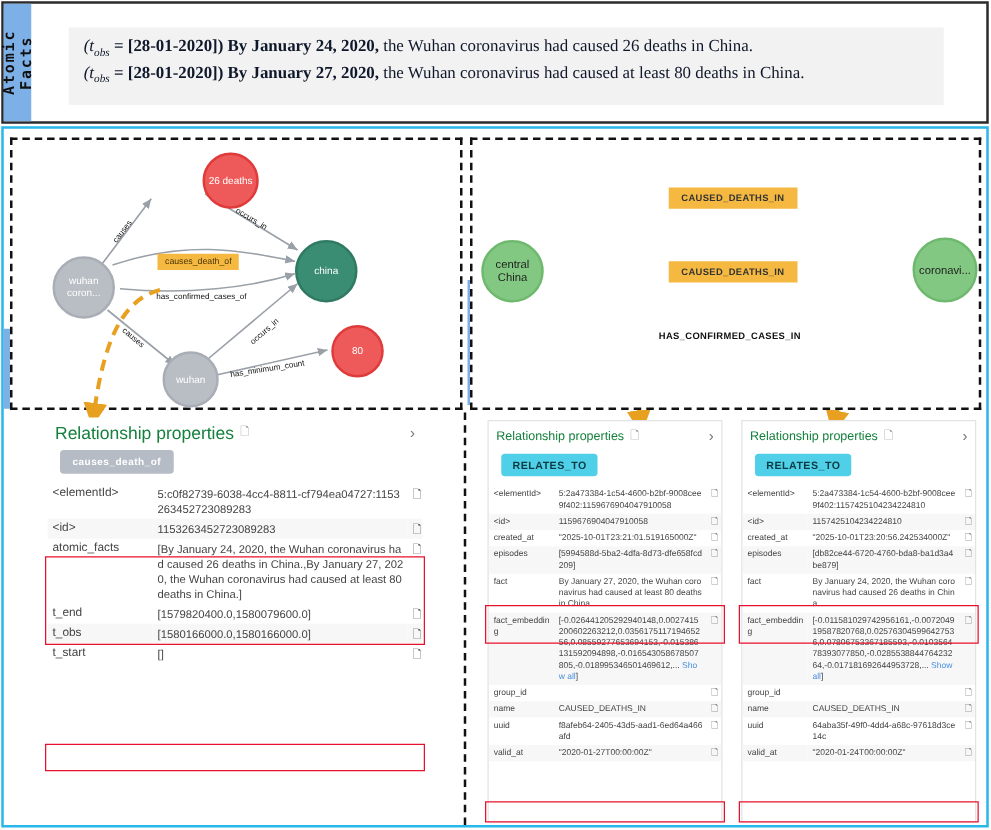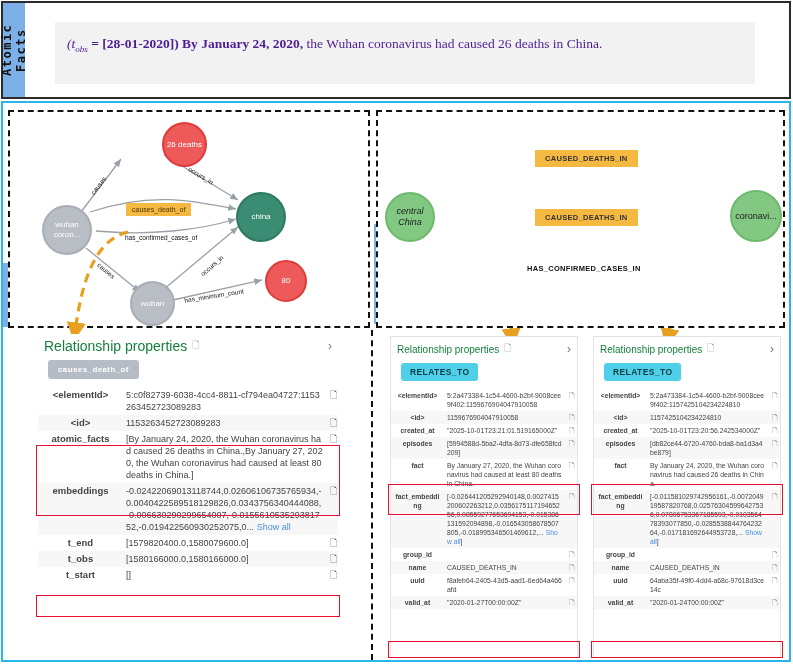--- a/index.html
+++ b/index.html
@@ -55,22 +55,22 @@
   
   .facts-box {
     position: absolute;
     left: 55px; top: 22px; width: 700px; height: 62px;
     background: #f2f2f2;
     padding: 7px 12px;
   }
   .fact-line {
     font-family: "Liberation Serif", serif;
     font-size: 13.5px;
-    color: #4c1d95;
-    line-height: 30px;
+    color: #0f172a;
+    line-height: 15px;
     white-space: nowrap;
   }
   .mono-t { font-style: italic; }
   .sub { font-size: 9px; vertical-align: sub; font-style: italic; }
   .b { font-weight: bold; }
 
   
   .graph-panel {
     position: absolute;
     border: 2px dashed #111;
@@ -174,21 +174,21 @@
   table.proptab {
     width: 100%;
     border-collapse: collapse;
     table-layout: fixed;
   }
   table.proptab td {
     vertical-align: top;
     padding: 2px 3px 2px 4px;
     color: #444;
   }
-  td.k { font-weight: bold; color:#2f2f2f; word-wrap: break-word; text-align: center; }
+  td.k { font-weight: normal; color:#2f2f2f; word-wrap: break-word; }
   td.v { color:#4a4a4a; word-wrap: break-word; word-break: break-all; }
   td.c { width: 12px; text-align:right; color:#b0b0b0; }
   tr.alt td { background:#f7f7f7; }
 
   
   #props-atom table.proptab { font-size: 9px; line-height: 12px; }
   #props-atom td.k { width: 84px; font-size: 9.5px; }
   
   #props-mid table.proptab, #props-right table.proptab { font-size: 6.8px; line-height: 9px; }
   #props-mid td.k, #props-right td.k { width: 52px; font-size: 6.8px; }
@@ -209,20 +209,23 @@
 <body>
 
 <div id="page">
 
   <div class="frame-top"></div>
   <div class="side-tab" id="tab-atomic-facts">Atomic  Facts</div>
 
   <div class="facts-box">
     <div class="fact-line">
       <span class="mono-t">(t</span><span class="sub">obs</span><span class="b"> = [28-01-2020])</span><span class="b"> By January 24, 2020,</span><span> the Wuhan coronavirus had caused 26 deaths in China.</span>
+    </div>
+    <div class="fact-line">
+      <span class="mono-t">(t</span><span class="sub">obs</span><span class="b"> = [28-01-2020])</span><span class="b"> By January 27, 2020,</span><span> the Wuhan coronavirus had caused at least 80 deaths in China.</span>
     </div>
   </div>
 
   <div class="frame-bottom"></div>
   <div class="side-tab" id="tab-atom">ATOM</div>
   <div class="side-tab" id="tab-graphiti">Graphiti</div>
 
   <div class="graph-panel" id="graph-atom"></div>
 
   <svg class="ov">
@@ -284,21 +287,21 @@
   <div class="elabel" style="left:88px; top:182px; transform:rotate(-52deg);">causes</div>
   <div class="elabel" style="left:187px; top:172px; transform:rotate(31deg);">occurs_in</div>
   <div class="elabel-box" style="left:126px; top:203px;">causes_death_of</div>
   <div class="elabel" style="left:125px; top:234px;">has_confirmed_cases_of</div>
   <div class="elabel" style="left:96px; top:267px; transform:rotate(40deg);">causes</div>
   <div class="elabel" style="left:198px; top:262px; transform:rotate(-41deg);">occurs_in</div>
   <div class="elabel" style="left:184px; top:292px; transform:rotate(-9deg);">has_minimum_count</div>
 
   <div class="graph-panel" id="graph-graphiti"></div>
 
-  <div class="gnode n-lgreen" style="left:385px; top:192px; width:50px; height:50px;font-style:italic;">
+  <div class="gnode n-lgreen" style="left:385px; top:192px; width:50px; height:50px;">
       <span>central China</span>
     </div>
   <div class="gnode n-lgreen" style="left:730px; top:190px; width:52px; height:52px;text-align:right;">
       <span>coronavi...</span>
     </div>
 
   <div class="glabel-box" style="left:535px; top:150px;">CAUSED_DEATHS_IN</div>
   <div class="glabel-box" style="left:535px; top:209px;">CAUSED_DEATHS_IN</div>
   <div class="glabel-plain" style="left:527px; top:264px;">HAS_CONFIRMED_CASES_IN</div>
 
@@ -319,25 +322,20 @@
           <td class="c">🗋</td>
         </tr>
         <tr class="alt">
           <td class="k">&lt;id&gt;</td>
           <td class="v">1153263452723089283</td>
           <td class="c">🗋</td>
         </tr>
         <tr>
           <td class="k">atomic_facts</td>
           <td class="v">[By January 24, 2020, the Wuhan coronavirus had caused 26 deaths in China.,By January 27, 2020, the Wuhan coronavirus had caused at least 80 deaths in China.]</td>
-          <td class="c">🗋</td>
-        </tr>
-        <tr class="alt">
-          <td class="k">embeddings</td>
-          <td class="v"><span>-0.02422069013118744,0.02606106735765934,-0.0040422589518129826,0.0343756340444088,-0.006630290299654007,-0.015561053529381752,-0.019422560930252075,0...</span> <span class="showall">Show all</span></td>
           <td class="c">🗋</td>
         </tr>
         <tr>
           <td class="k">t_end</td>
           <td class="v">[1579820400.0,1580079600.0]</td>
           <td class="c">🗋</td>
         </tr>
         <tr class="alt">
           <td class="k">t_obs</td>
           <td class="v">[1580166000.0,1580166000.0]</td>

